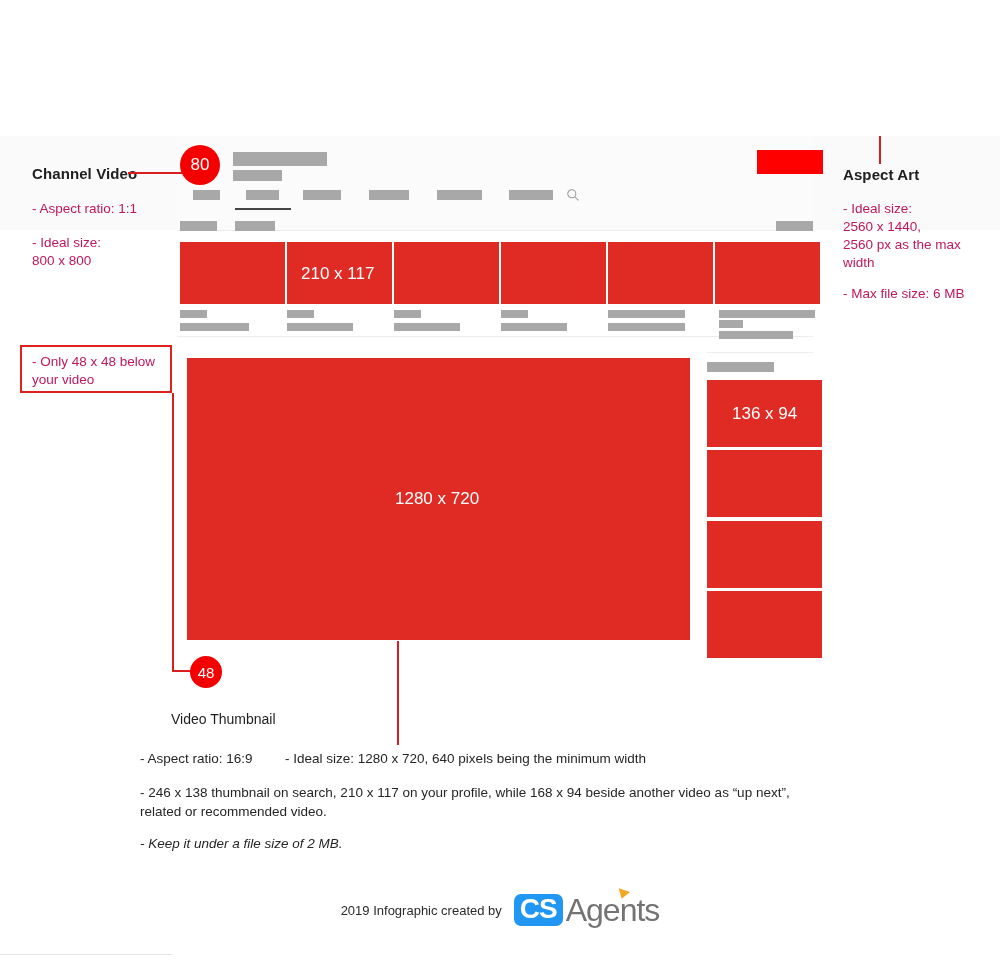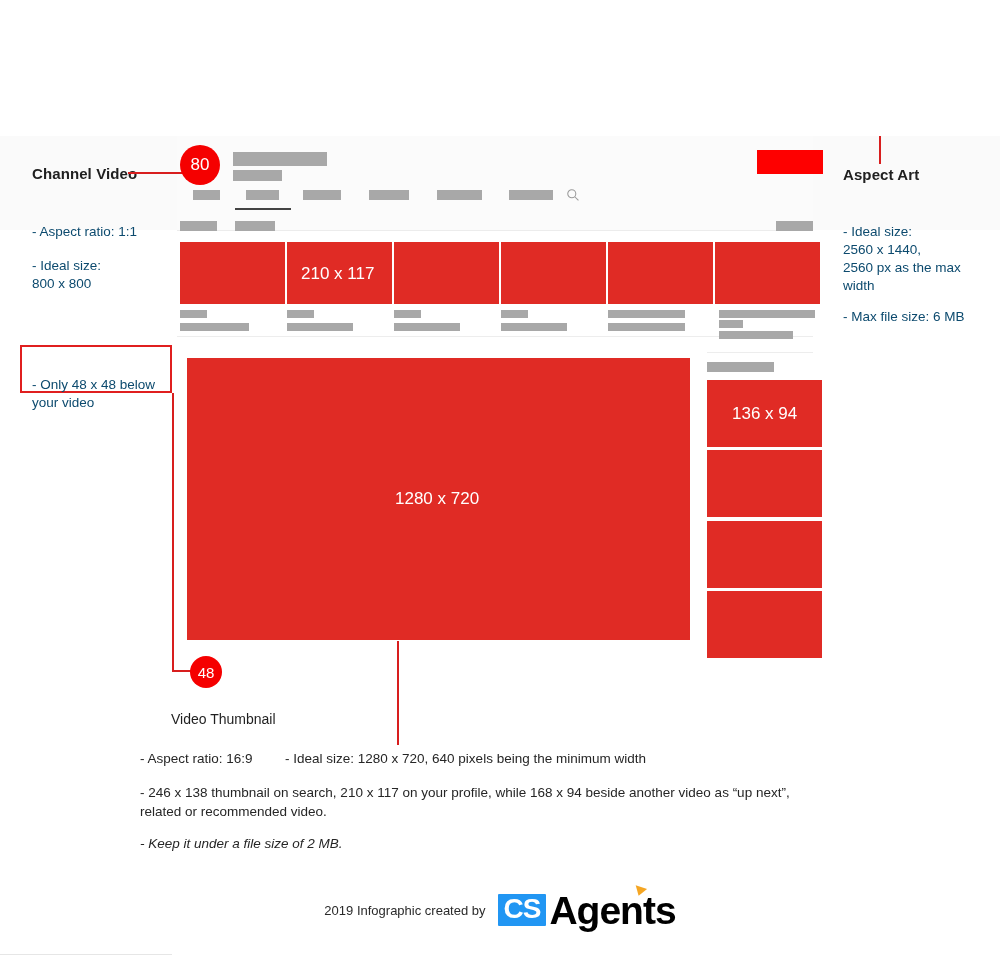--- a/index.html
+++ b/index.html
@@ -122,22 +122,21 @@
     position: absolute;
     font-size: 15px;
     font-weight: bold;
     color: #202020;
     letter-spacing: .1px;
   }
   .ann-text {
     position: absolute;
     font-size: 13.5px;
     line-height: 18px;
-    color: #0c4a6e;
-    margin-top: 23px;
+    color: #be185d;
   }
   .ann-box {
     position: absolute;
     border: 2px solid #e01f1f;
     box-sizing: border-box;
   }
 
   
   .badge {
     position: absolute;
@@ -192,29 +191,29 @@
     display: flex;
     align-items: center;
     gap: 3px;
   }
   .logo-cs {
     background: #2196f3;
     color: #ffffff;
     font-size: 28px;
     font-weight: bold;
     padding: 1px 6px 3px 6px;
-    border-radius: 1px;
+    border-radius: 7px;
     line-height: 1;
     letter-spacing: -1px;
   }
   .logo-agents {
     position: relative;
-    font-size: 39px;
-    font-weight: bold;
-    color: #000000;
+    font-size: 32px;
+    font-weight: normal;
+    color: #737373;
     line-height: 1;
     letter-spacing: -1px;
   }
   .logo-accent {
     position: absolute;
     right: 30px; top: -4px;
     width: 0; height: 0;
     border-left: 6px solid transparent;
     border-right: 6px solid transparent;
     border-top: 9px solid #f5a623;

